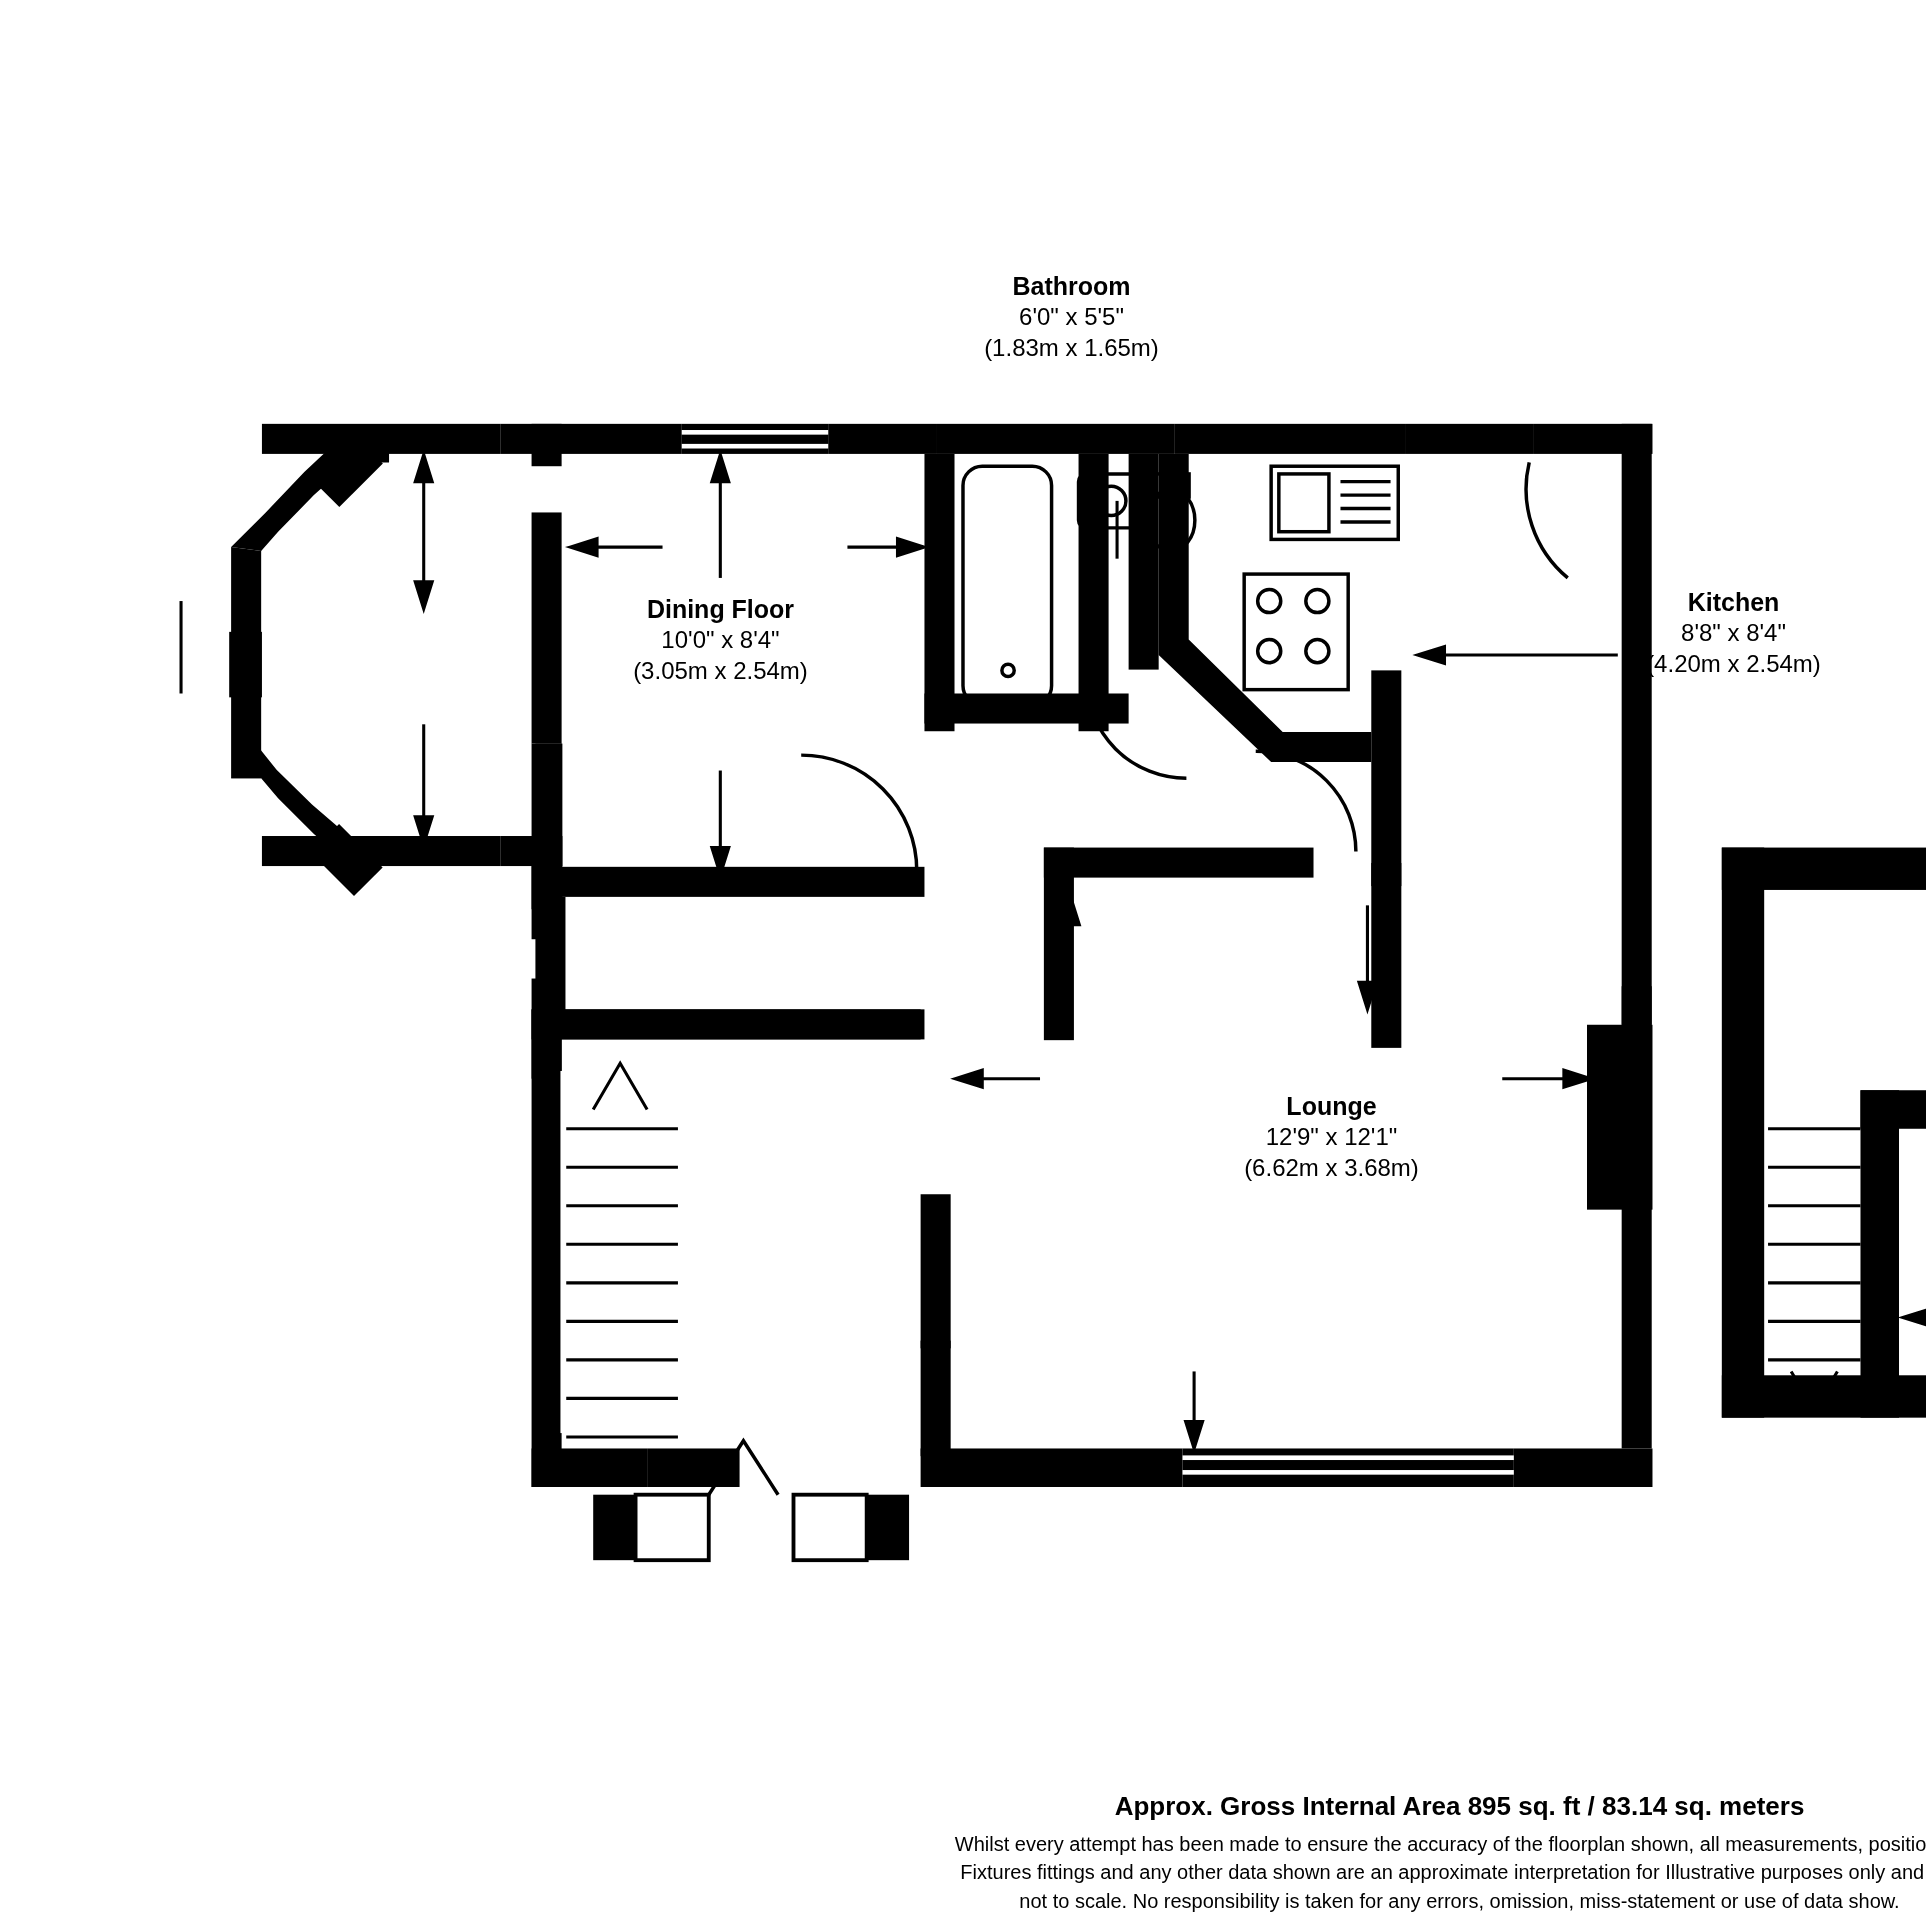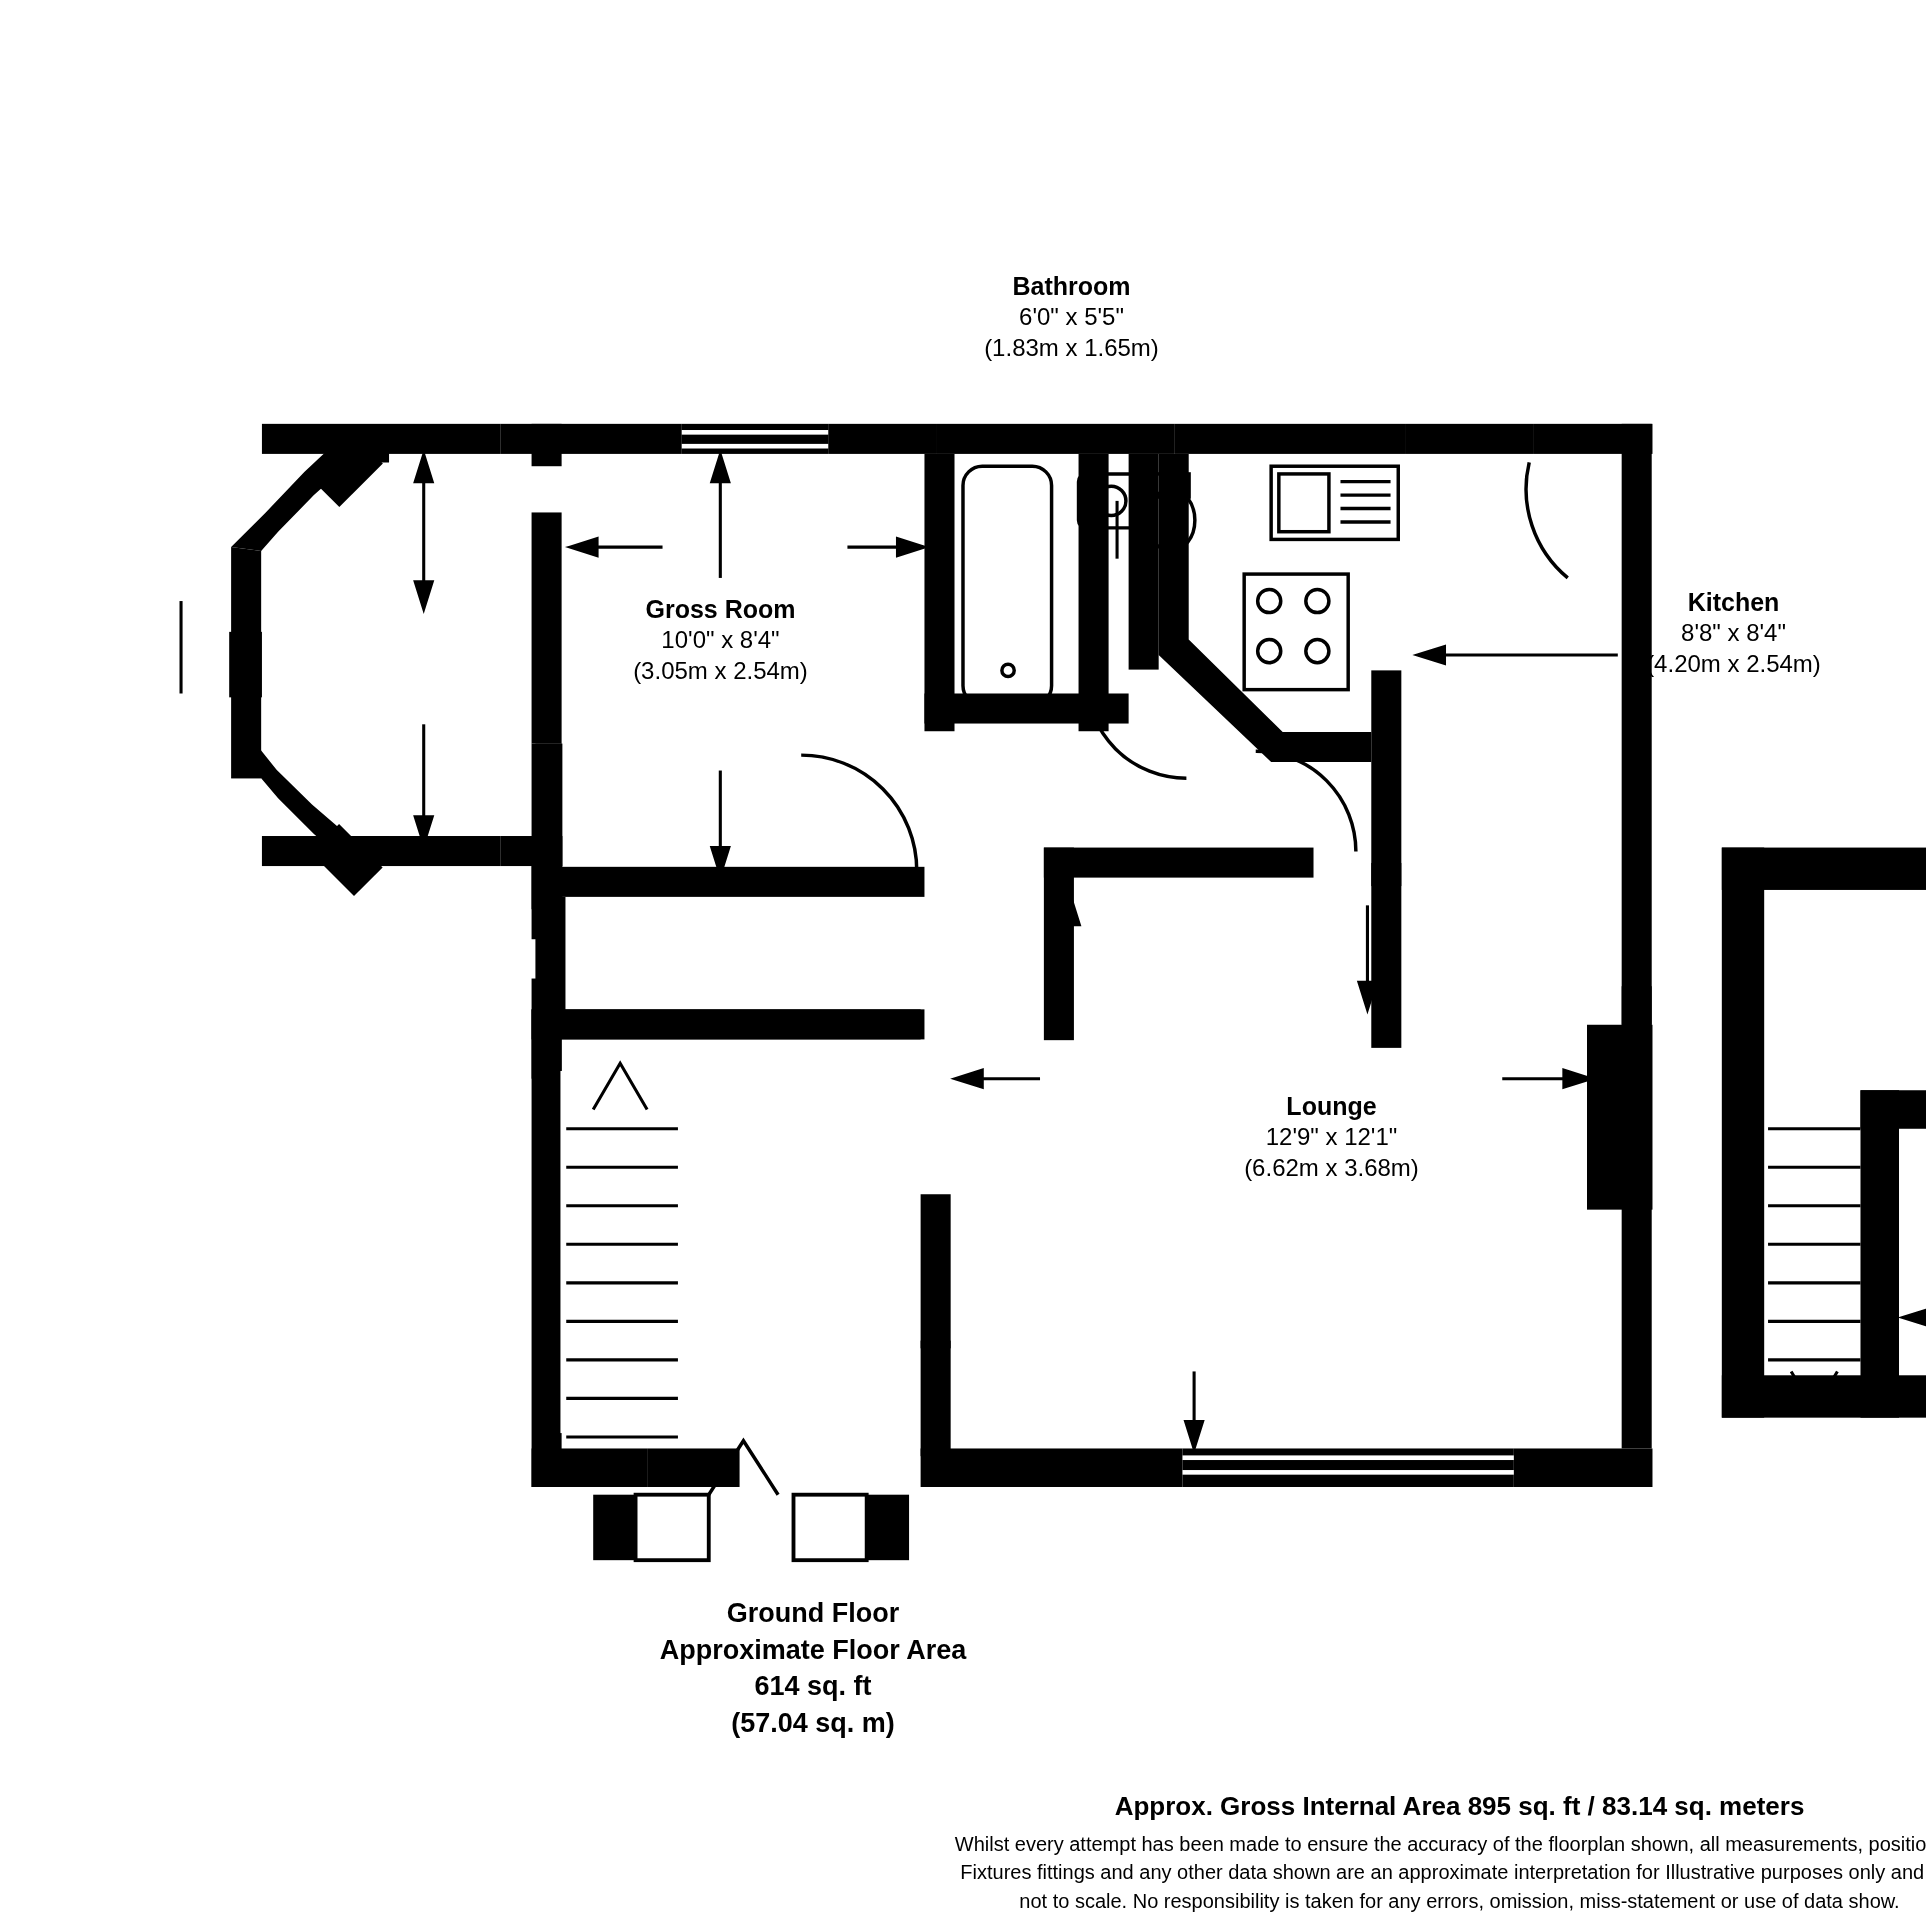--- a/index.html
+++ b/index.html
@@ -287,21 +287,21 @@
   </svg>
 
   <div class="lbl room-label" style="left:898px; top:270px; width:347px;">
     <span class="name">Bathroom</span>
     <span class="dim">6'0" x 5'5"</span>
     <span class="dim">(1.83m x 1.65m)</span>
   </div>
 
 
   <div class="lbl room-label" style="left:551px; top:593px; width:339px;">
-    <span class="name">Gross Room</span>
+    <span class="name">Dining Floor</span>
     <span class="dim">10'0" x 8'4"</span>
     <span class="dim">(3.05m x 2.54m)</span>
   </div>
 
   <div class="lbl room-label" style="left:1560px; top:586px; width:347px;text-align:center;">
     <span class="name">Kitchen</span>
     <span class="dim">8'8" x 8'4"</span>
     <span class="dim">(4.20m x 2.54m)</span>
   </div>
 
@@ -310,26 +310,20 @@
     <span class="dim">12'9" x 12'1"</span>
     <span class="dim">(6.62m x 3.68m)</span>
   </div>
 
   <div class="lbl room-label" style="left:1903px; top:1213px; width:339px;">
     <span class="name">Bedroom 2</span>
     <span class="dim">9'4" x 7'4"</span>
     <span class="dim">(2.84m x 2.24m)</span>
   </div>
 
-  <div class="footer-block" style="left:582px; top:1595px; width:462px;">
-    <span>Ground Floor</span>
-    <span>Approximate Floor Area</span>
-    <span>614 sq. ft</span>
-    <span>(57.04 sq. m)</span>
-  </div>
 
   <div class="gross" style="top:1791px;">Approx. Gross Internal Area 895 sq. ft / 83.14 sq. meters</div>
 
   <div class="disclaimer" style="top:1830px;">
     <span>Whilst every attempt has been made to ensure the accuracy of the floorplan shown, all measurements, positioning</span>
     <span>Fixtures fittings and any other data shown are an approximate interpretation for Illustrative purposes only  and are</span>
     <span>not to scale. No responsibility is taken for any errors, omission, miss-statement or use of data show.</span>
   </div>
 
 </div>

